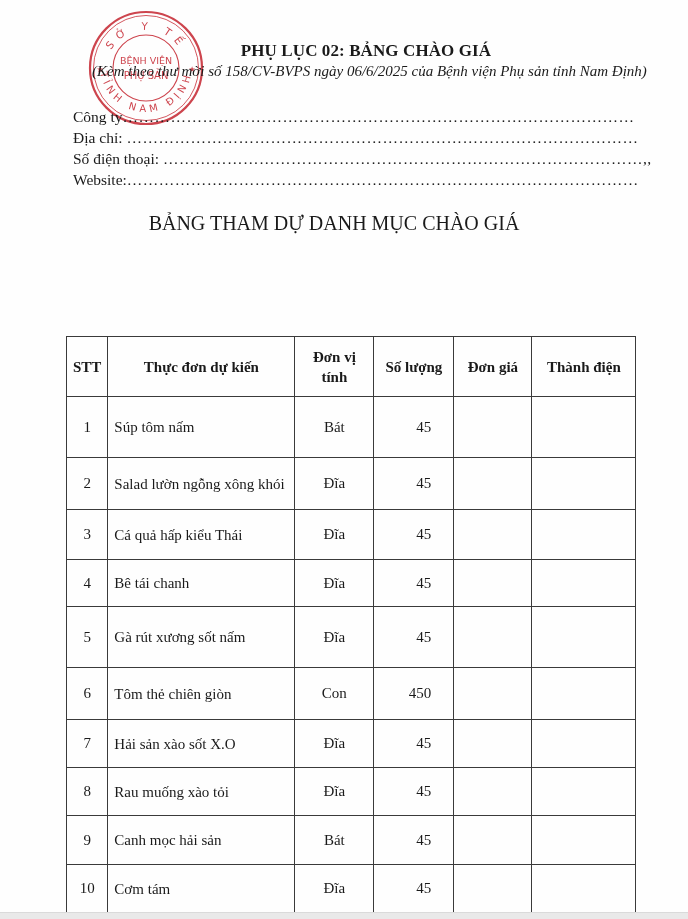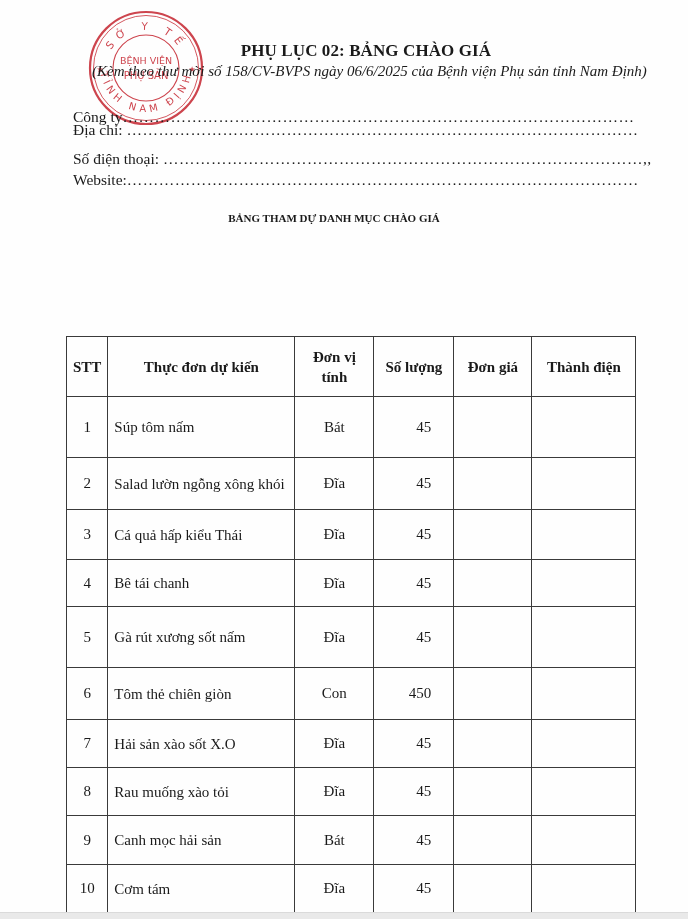--- a/index.html
+++ b/index.html
@@ -58,22 +58,22 @@
       line-height: 18px;
     }
     .info-line .dots {
       letter-spacing: 0.5px;
     }
     .section-title {
       position: absolute;
       left: 0; width: 668px;
       top: 212px;
       text-align: center;
-      font-weight: bold;
-      font-size: 11px;
+      font-weight: normal;
+      font-size: 20px;
     }
     .intro {
       position: absolute;
       left: 73px;
       top: 253px;
       width: 570px;
       font-size: 15.5px;
       line-height: 23px;
     }
     .intro .dots { letter-spacing: 0.5px; }
@@ -144,21 +144,21 @@
     <text x="60" y="56" font-family="DejaVu Sans, sans-serif" font-size="9.5" fill="#c8313b" text-anchor="middle">BỆNH VIỆN</text>
     <text x="60" y="71" font-family="DejaVu Sans, sans-serif" font-size="10" fill="#c8313b" text-anchor="middle">PHỤ SẢN</text>
   </svg>
 
   <div class="title">PHỤ LỤC 02: BẢNG CHÀO GIÁ</div>
   <div class="subtitle">(Kèm theo thư mời số 158/CV-BVPS ngày 06/6/2025 của Bệnh viện Phụ sản tỉnh Nam Định)</div>
 
   <div class="info-line" style="top:108px;">
     <span>Công ty</span><span class="dots">……………………………………………………………………………………</span>
   </div>
-  <div class="info-line" style="top:121px;">
+  <div class="info-line" style="top:129px;">
     <span>Địa chỉ: </span><span class="dots">……………………………………………………………………………………</span>
   </div>
   <div class="info-line" style="top:150px;">
     <span>Số điện thoại: </span><span class="dots">………………………………………………………………………………,,</span>
   </div>
   <div class="info-line" style="top:171px;">
     <span>Website:</span><span class="dots">……………………………………………………………………………………</span>
   </div>
 
   <div class="section-title">BẢNG THAM DỰ DANH MỤC CHÀO GIÁ</div>

